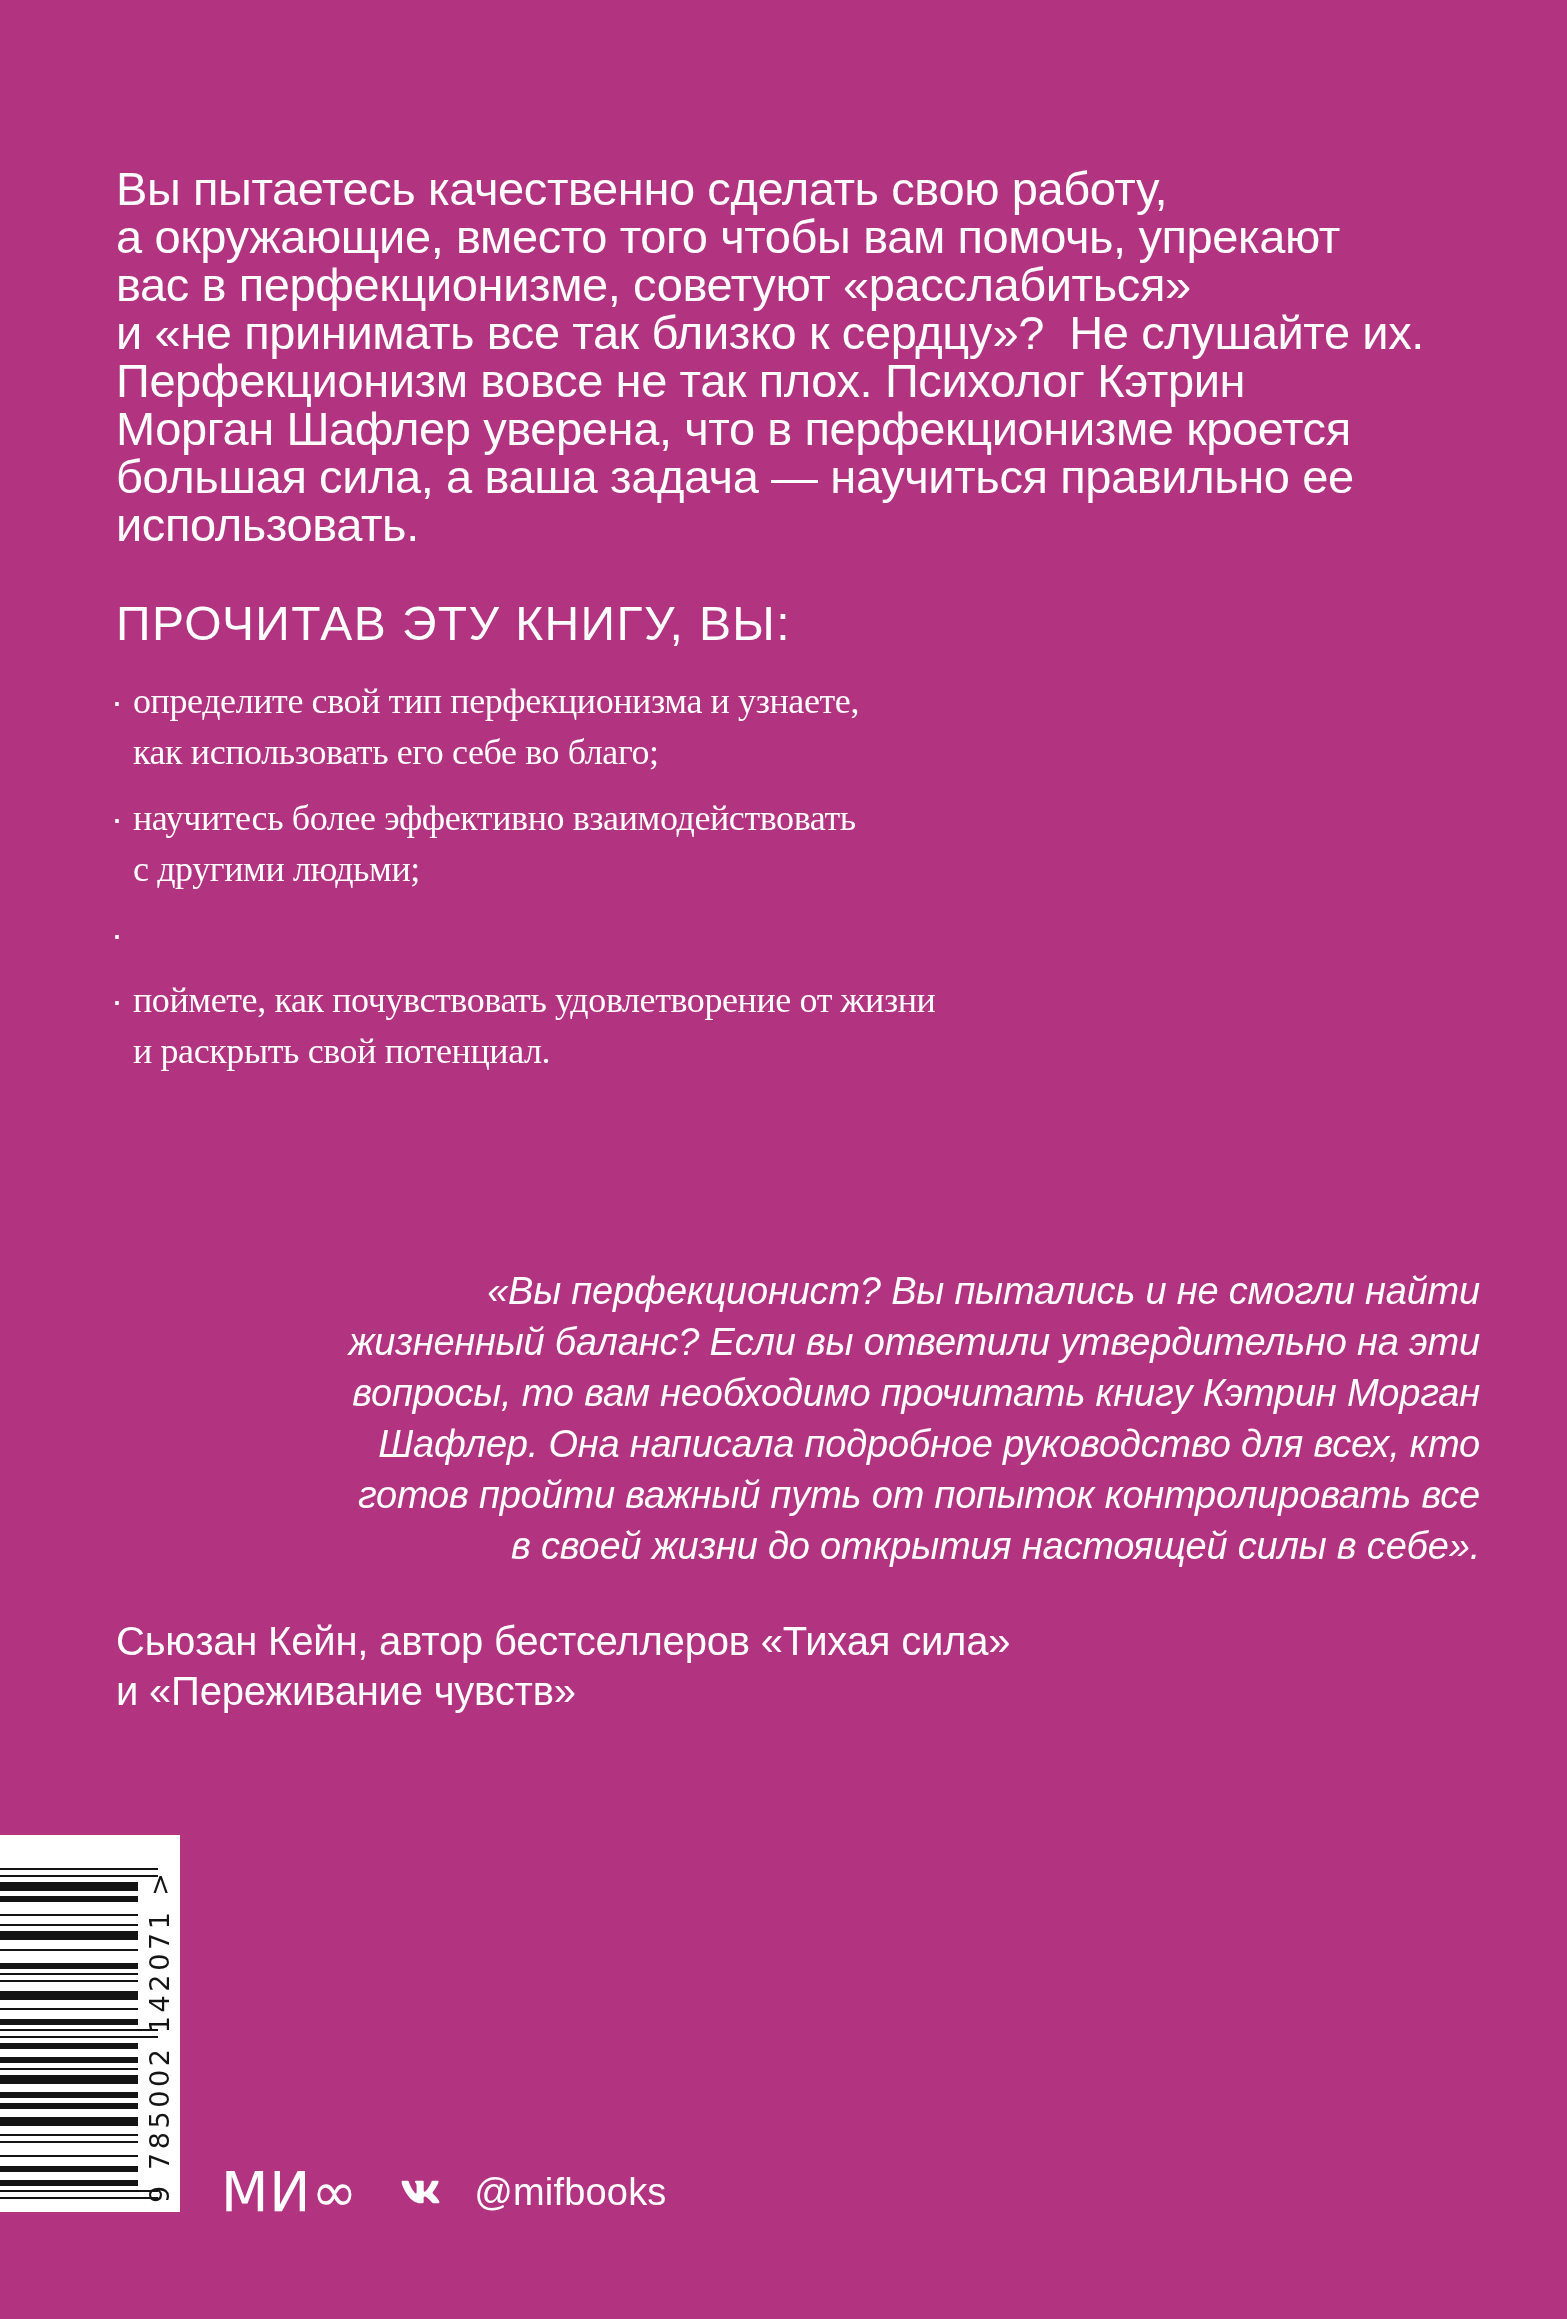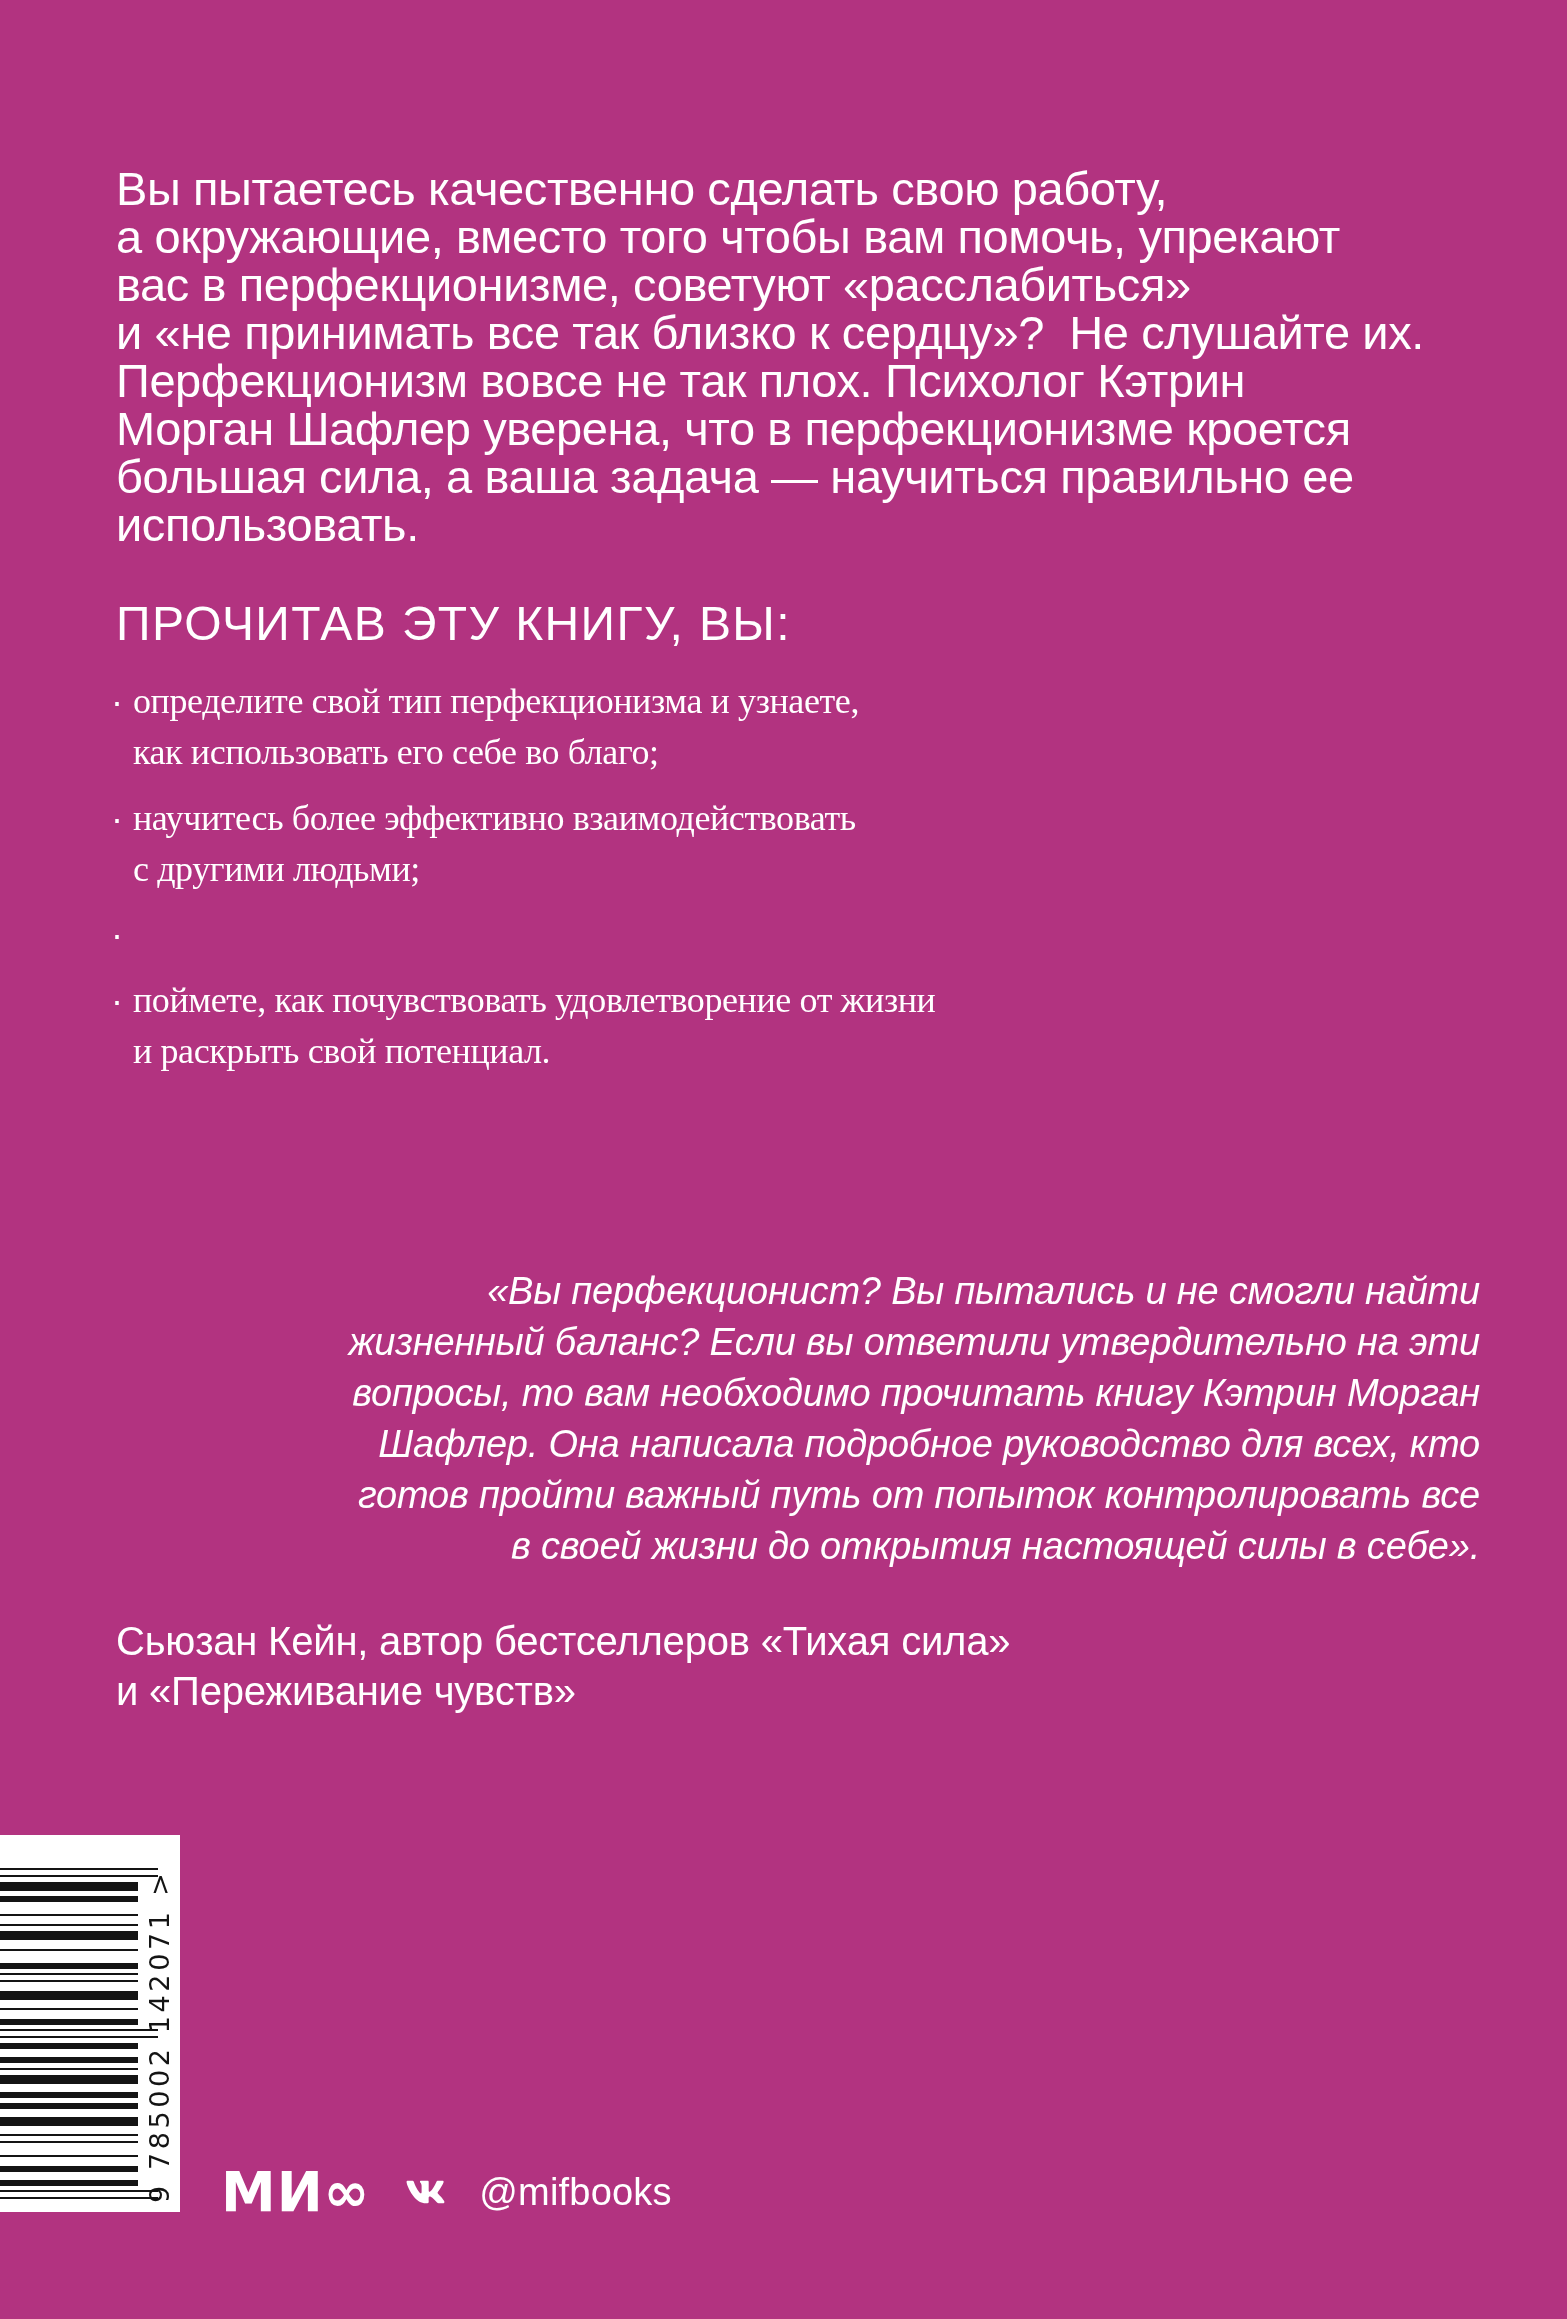--- a/index.html
+++ b/index.html
@@ -59,22 +59,22 @@
     letter-spacing:3.6px;padding-left:9px;box-sizing:border-box;
     font-family:"DejaVu Sans",sans-serif;
   }
   .barcode-num .arrow{margin-left:12.7px;letter-spacing:0;}
   .footer{
     left:221px;top:2162px;height:60px;
     display:flex;align-items:center;gap:31px;
   }
   .mif-logo{
     font-family:"DejaVu Sans",sans-serif;
-    font-size:55px;line-height:55px;letter-spacing:0.9px;font-weight:700;
-    margin-right:2px;
+    font-size:55px;line-height:55px;letter-spacing:0.9px;font-weight:400;
+    margin-right:9px;
   }
   .site,.handle{font-size:38px;letter-spacing:0.2px;}
   .vk{width:45px;height:36px;display:block;}
 </style>
 </head>
 <body>
 
 <div class="abs intro">Вы пытаетесь качественно сделать свою работу,
 а окружающие, вместо того чтобы вам помочь, упрекают
 вас в перфекционизме, советуют «расслабиться»

